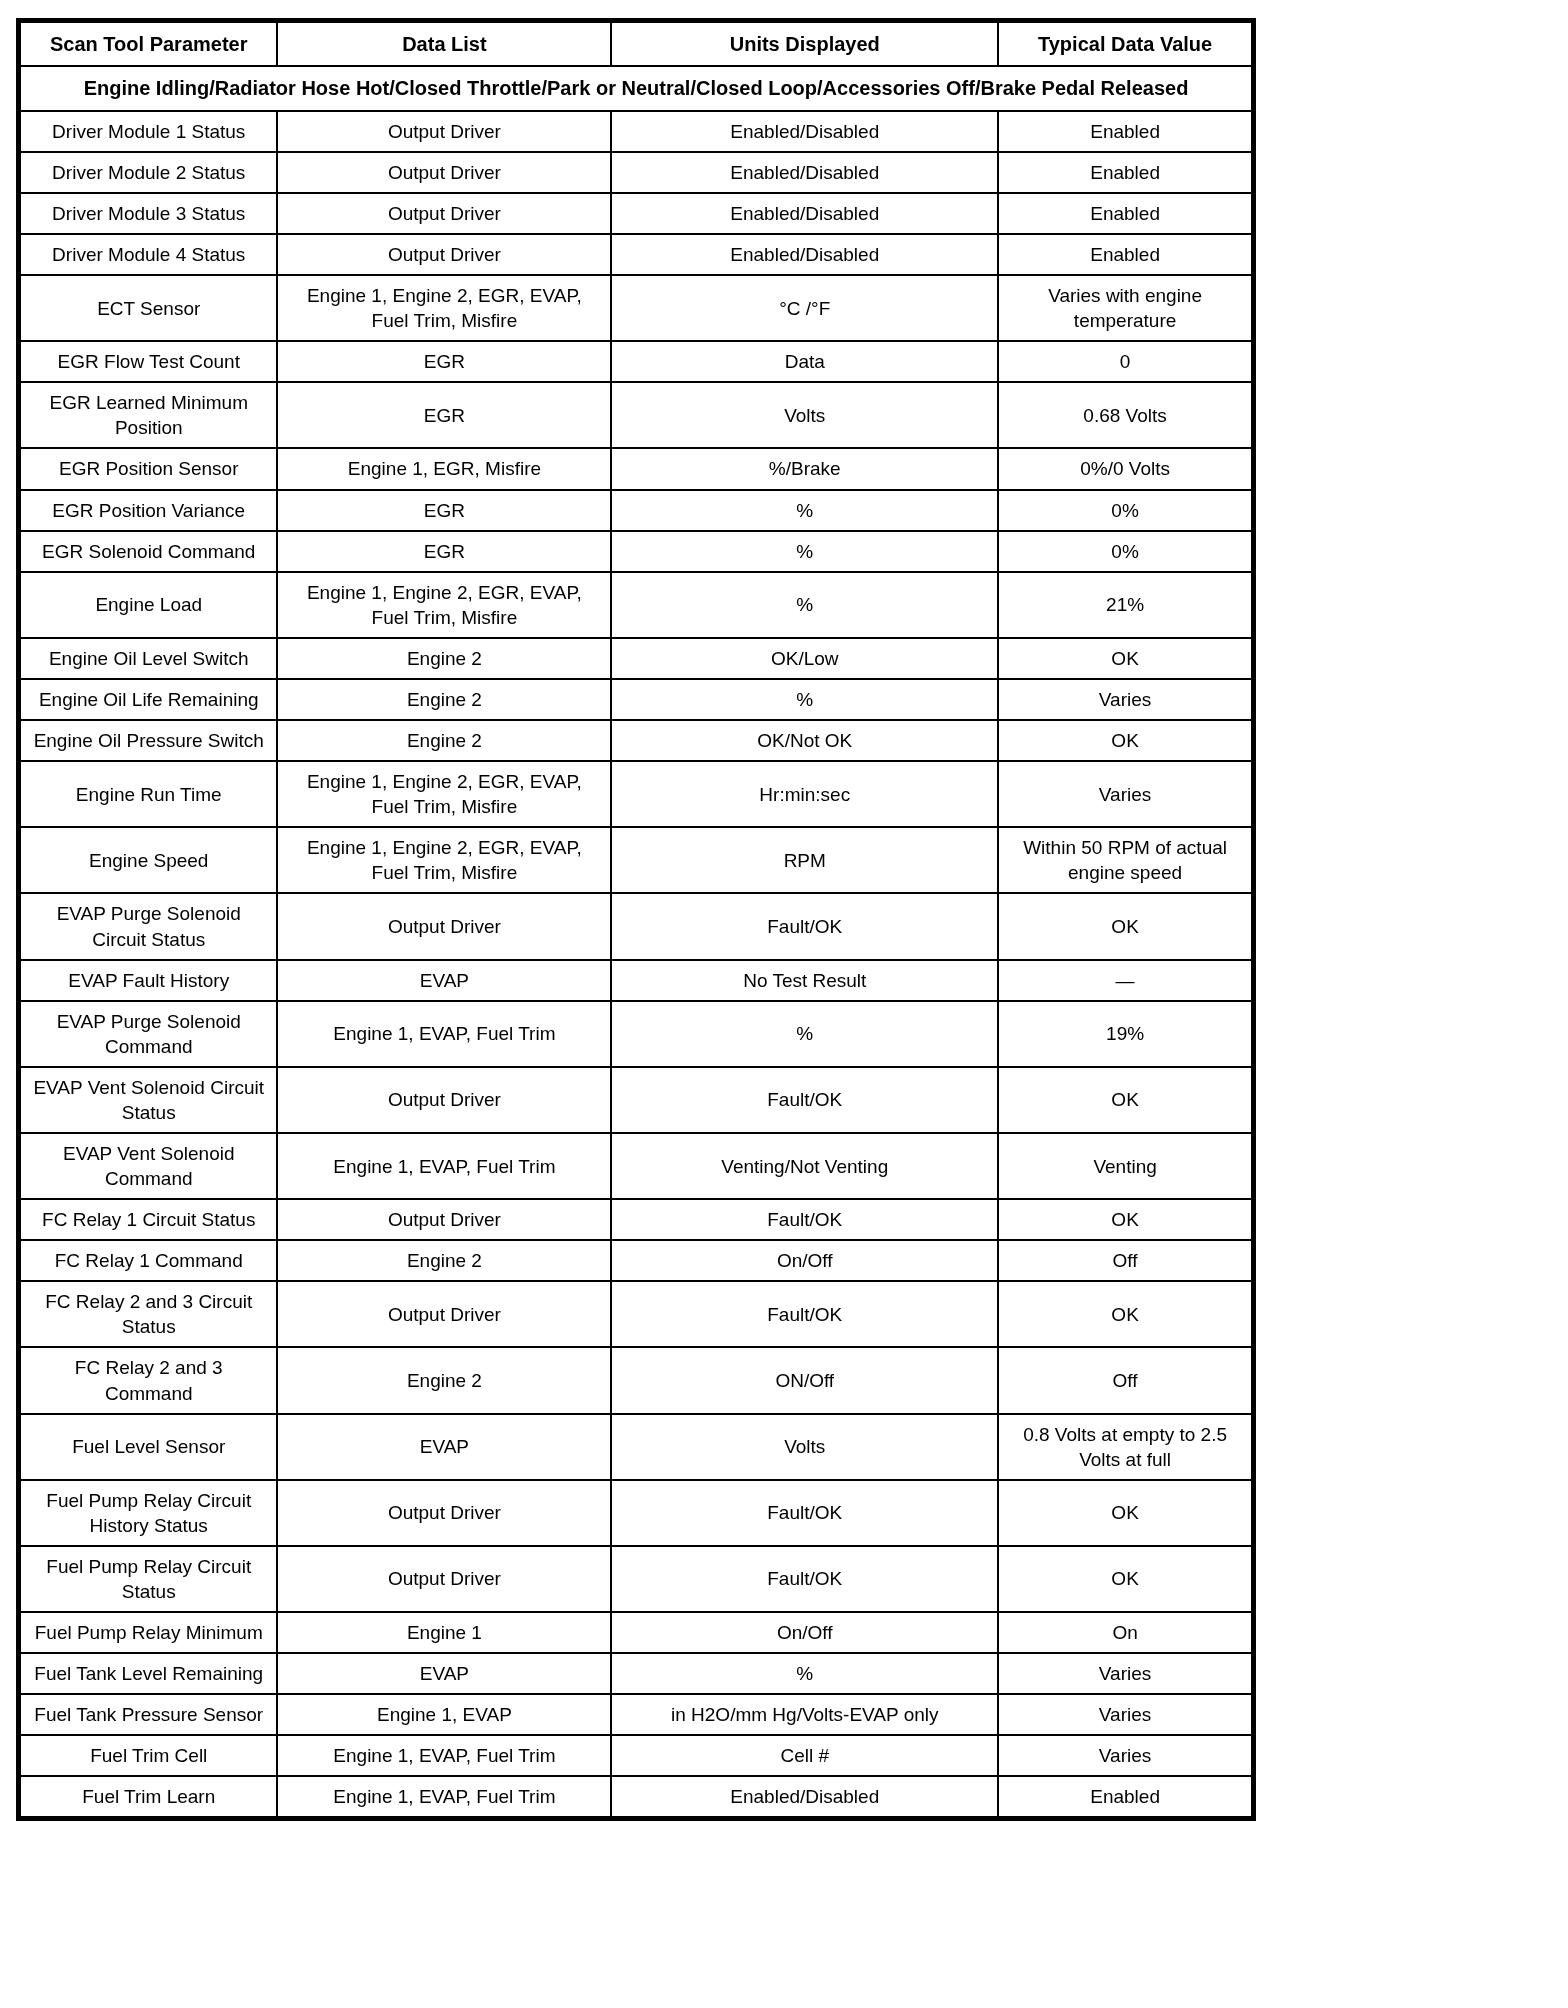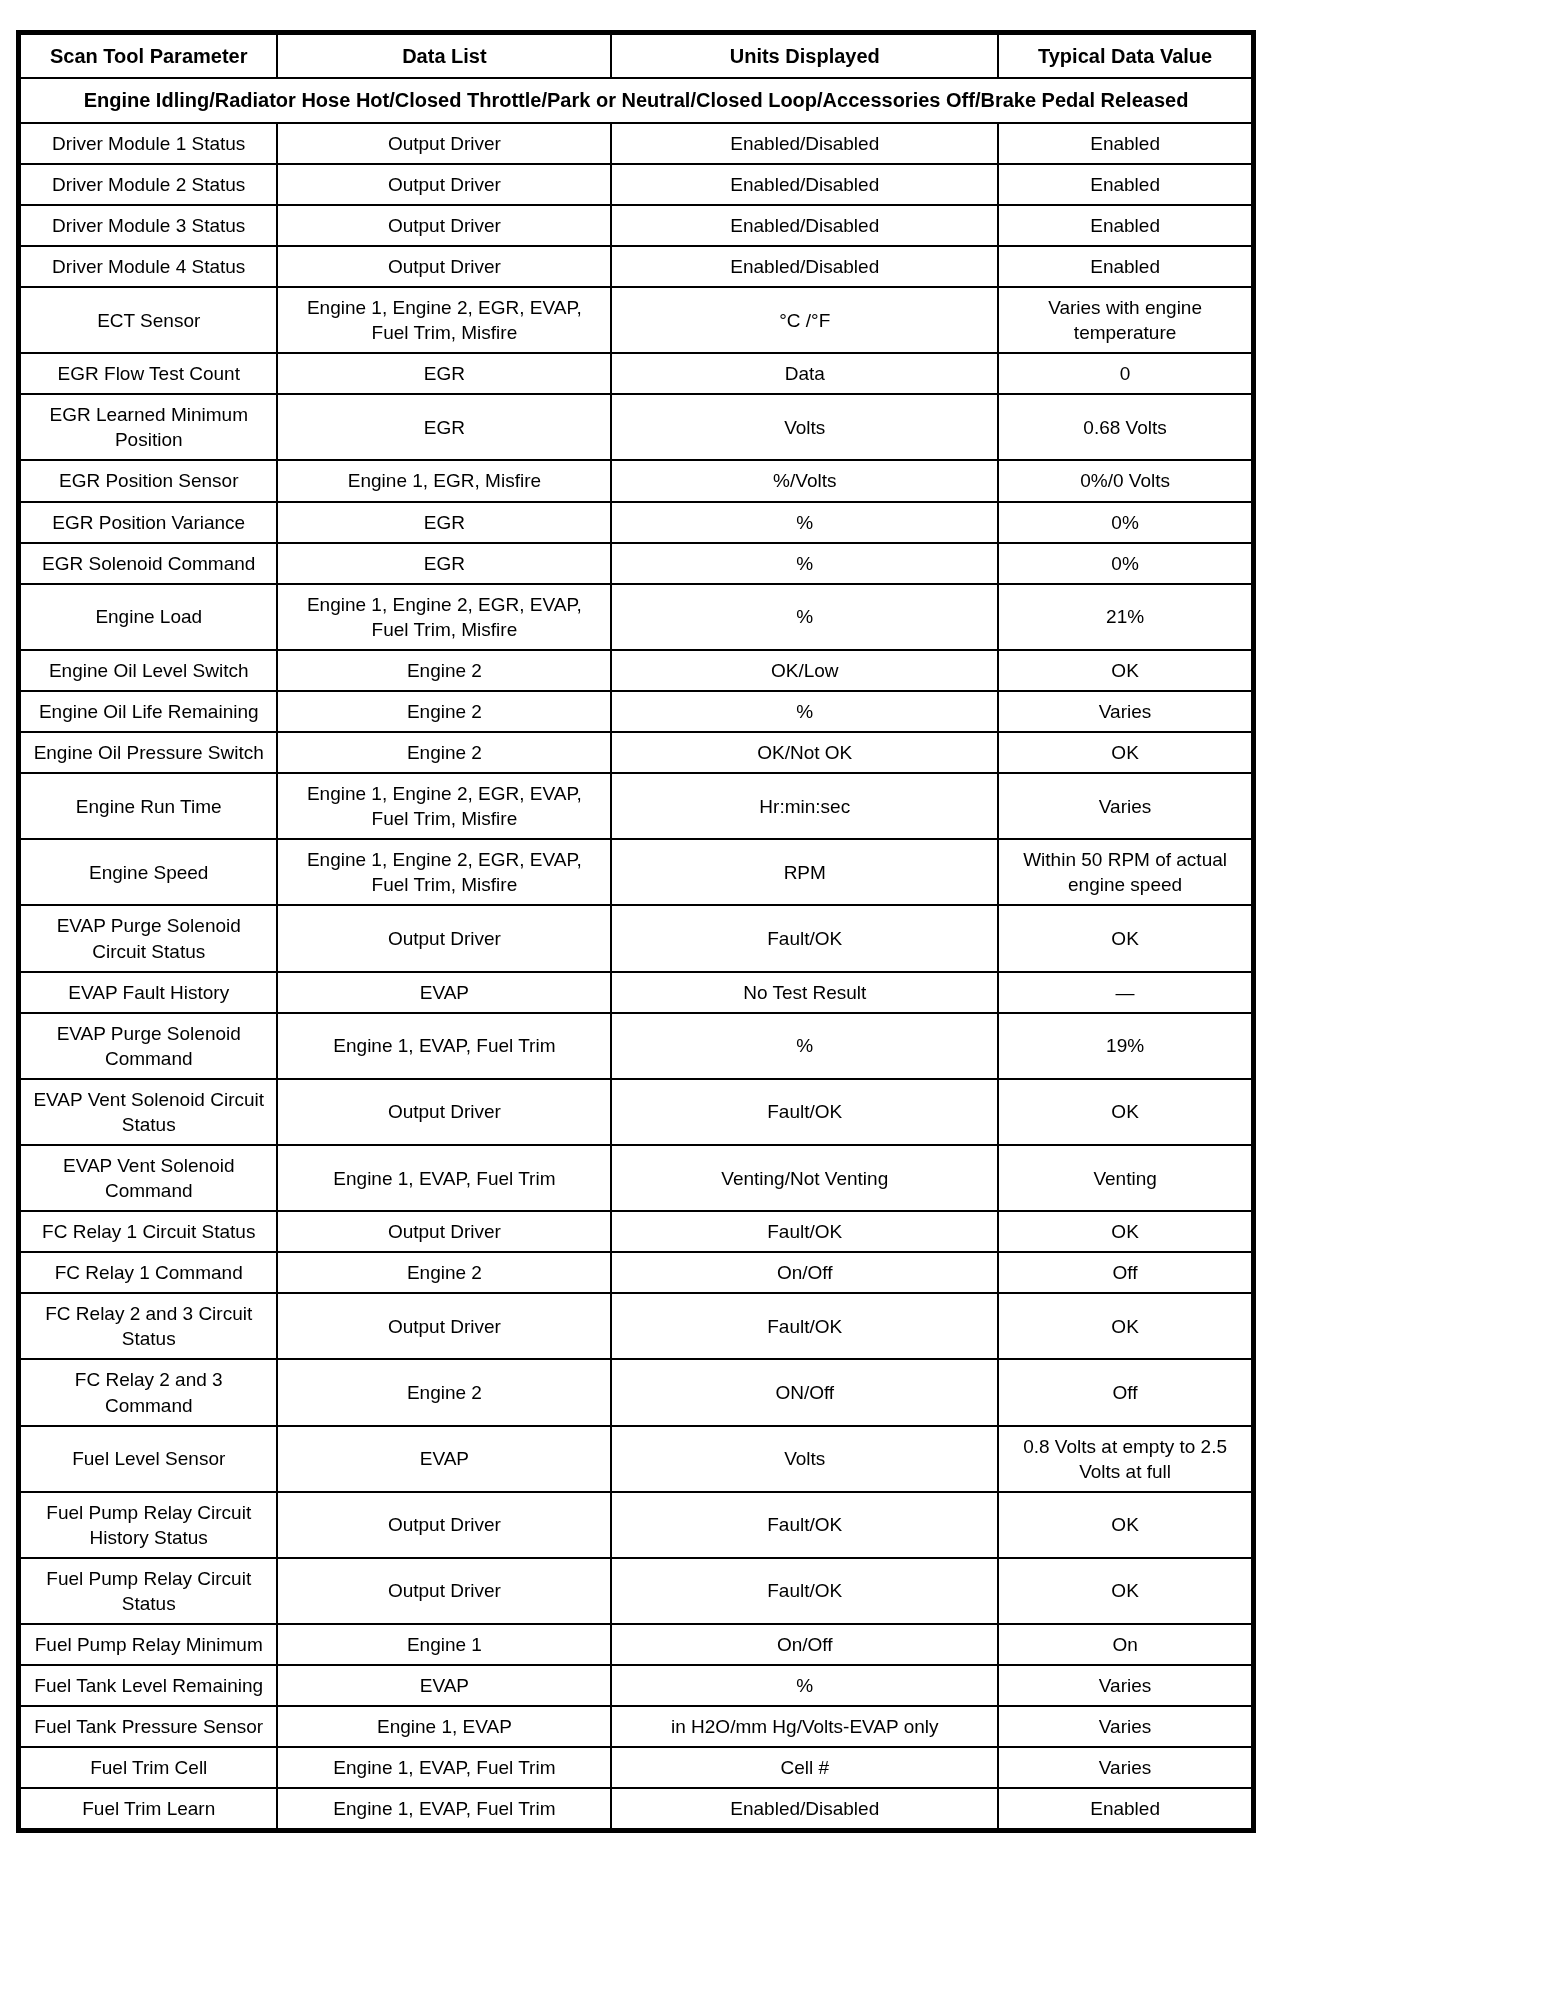--- a/index.html
+++ b/index.html
@@ -6,21 +6,21 @@
     margin: 0;
     padding: 0;
     background: #ffffff;
     font-family: "Liberation Sans", sans-serif;
     color: #000000;
   }
   .page {
     width: 1272px;
     min-height: 2008px;
     box-sizing: border-box;
-    padding: 30px 16px;
+    padding: 18px 16px;
     background: #ffffff;
     border-radius: 29px;
   }
   .table-frame {
     border: 3px solid #000000;
   }
   table {
     border-collapse: collapse;
     width: 100%;
     table-layout: fixed;
@@ -112,21 +112,21 @@
           </tr>
           <tr>
             <td>EGR Learned Minimum Position</td>
             <td>EGR</td>
             <td>Volts</td>
             <td>0.68 Volts</td>
           </tr>
           <tr>
             <td>EGR Position Sensor</td>
             <td>Engine 1, EGR, Misfire</td>
-            <td>%/Volts</td>
+            <td>%/Brake</td>
             <td>0%/0 Volts</td>
           </tr>
           <tr>
             <td>EGR Position Variance</td>
             <td>EGR</td>
             <td>%</td>
             <td>0%</td>
           </tr>
           <tr>
             <td>EGR Solenoid Command</td>

